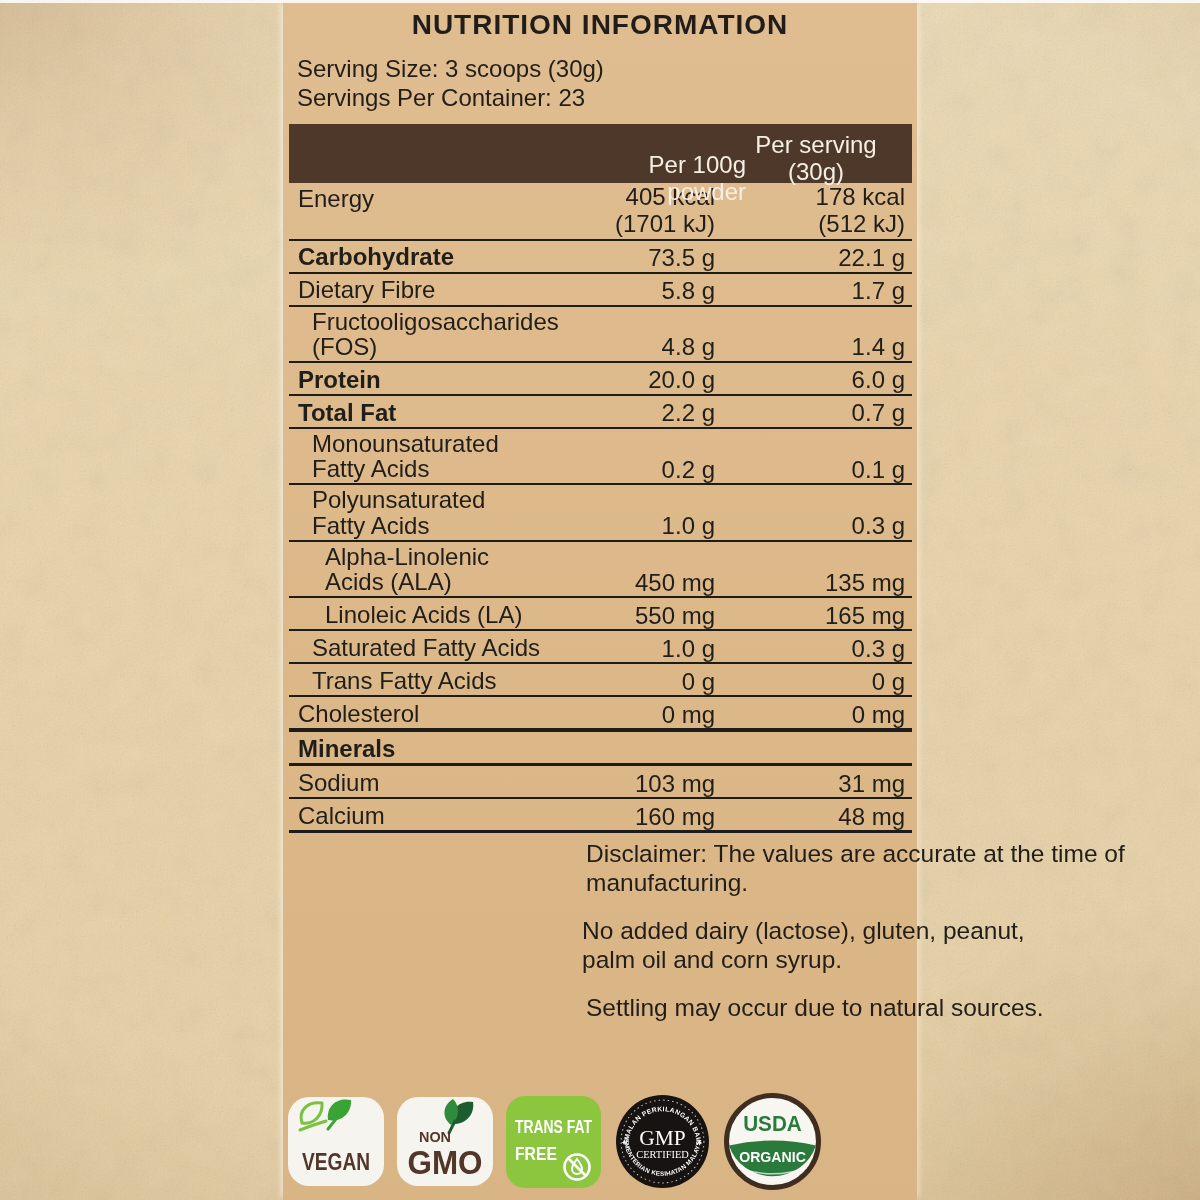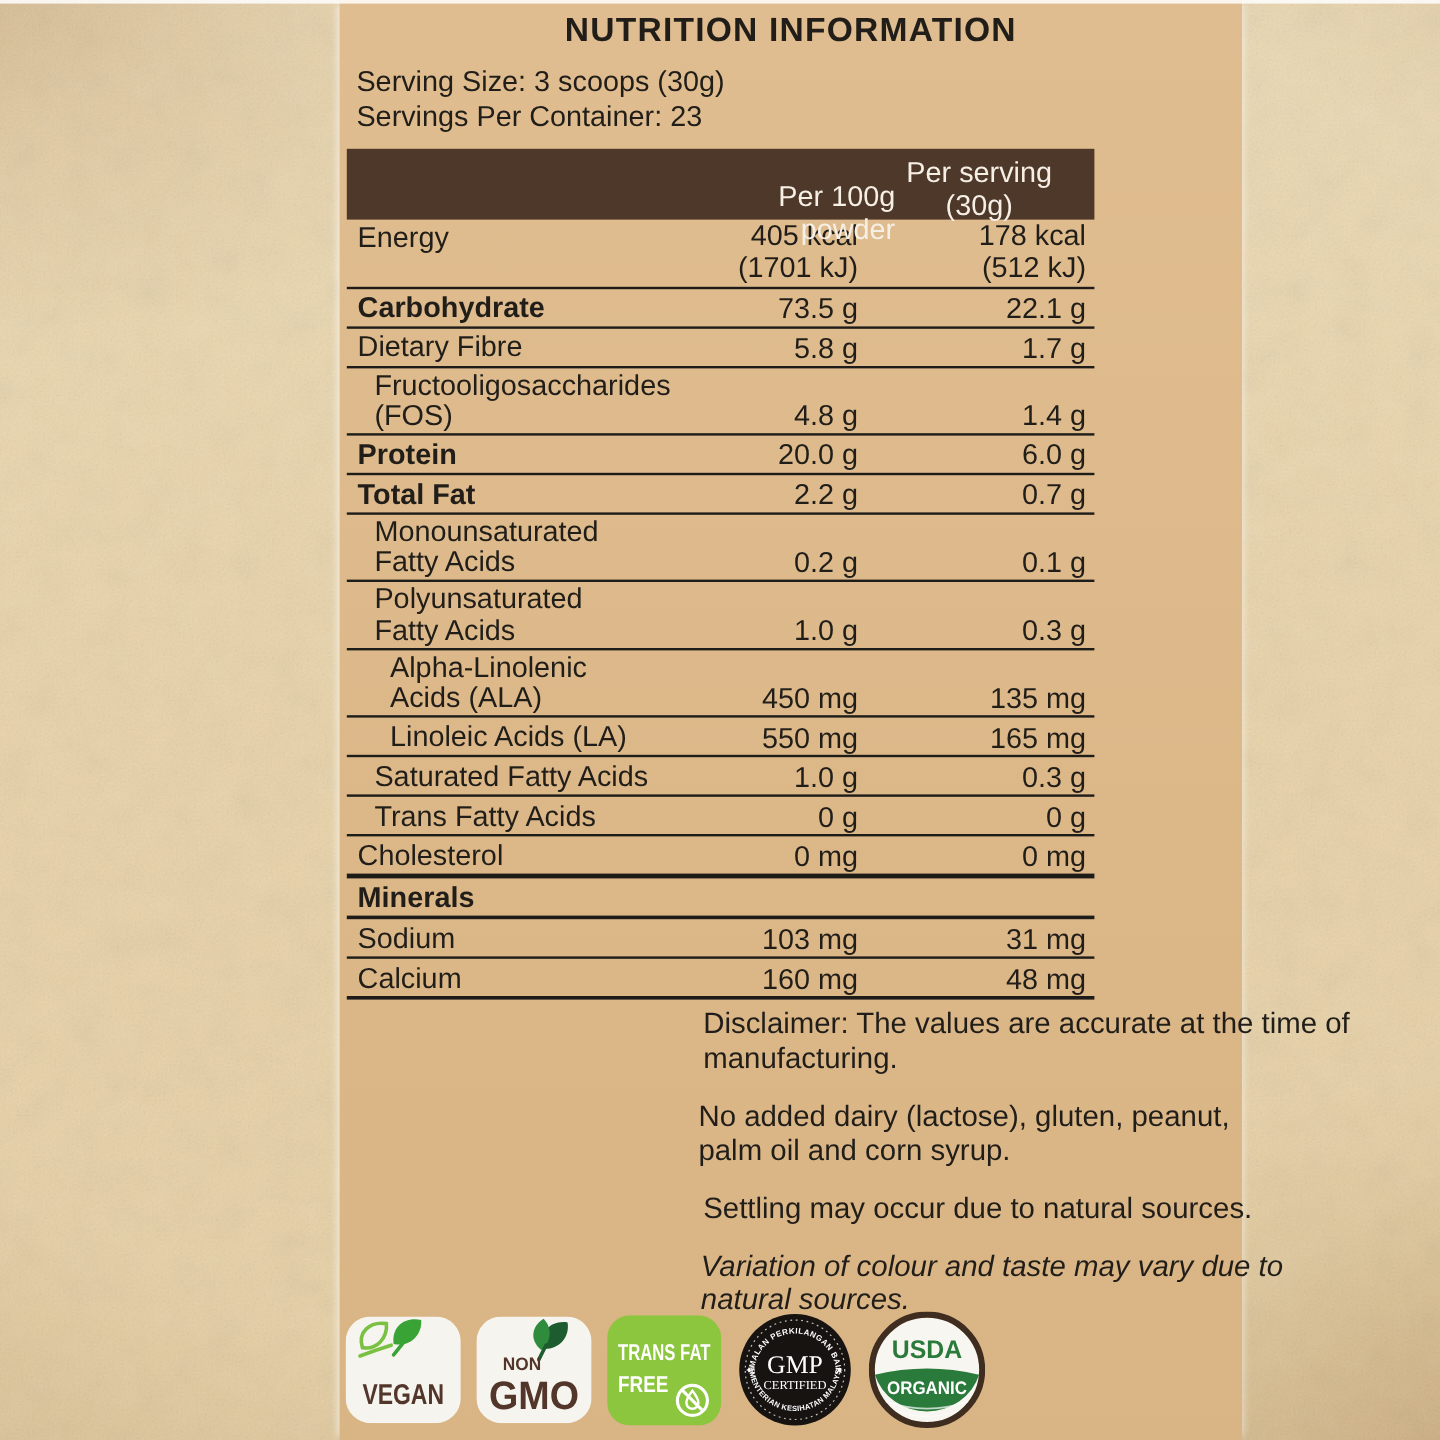--- a/index.html
+++ b/index.html
@@ -8,21 +8,21 @@
     font-family:"Liberation Sans",sans-serif;color:#211e19;
     background:
       radial-gradient(1500px 1100px at 50% 46%, rgba(0,0,0,0) 55%, rgba(124,78,30,.28) 100%),
       radial-gradient(700px 500px at 0% 0%, rgba(146,95,40,.18), rgba(0,0,0,0) 60%),
       radial-gradient(700px 500px at 100% 100%, rgba(146,95,40,.20), rgba(0,0,0,0) 60%),
       linear-gradient(180deg,#ecd9b2 0%,#e9d3a8 50%,#e6cfa2 100%);
   }
   .grain{position:absolute;inset:0;width:1200px;height:1200px;pointer-events:none;}
   .top-edge{position:absolute;left:0;top:0;width:1200px;height:3px;background:rgba(255,255,255,.85);}
   .panel{
-    position:absolute;left:283px;top:0;width:752px;height:1200px;
+    position:absolute;left:283px;top:0;width:634px;height:1200px;
     background:linear-gradient(180deg,#e0bd90 0%,#dcb889 55%,#d9b485 100%);
     box-shadow:-5px 0 6px -3px rgba(255,255,255,.55), 5px 0 6px -3px rgba(255,255,255,.45);
   }
   .title{padding-top:9px;text-align:center;font-size:28px;font-weight:bold;letter-spacing:1px;}
   .serving{margin:14px 10px 11px 14px;font-size:24px;line-height:1.2;}
   .tablewrap{margin:5px 3px 0 6px;width:623px;}
   .thead{position:relative;height:59px;background:#4e382a;color:#f6efe5;font-size:24px;line-height:1.16;}
   .thead .h1{position:absolute;left:287px;top:7px;width:170px;text-align:right;white-space:pre-line;margin-top:20px;}
   .thead .h2{position:absolute;left:432px;top:7px;width:190px;text-align:center;white-space:pre-line;}
   .row{display:flex;align-items:flex-end;border-bottom:2px solid #1e1c19;font-size:24px;min-height:31px;}
@@ -173,21 +173,20 @@
       <div class="label">Calcium</div>
       <div class="v1">160 mg</div>
       <div class="v2">48 mg</div>
     </div>
   </div>
 
   <div class="notes">
     <p class="p1">Disclaimer: The values are accurate at the time of manufacturing.</p>
     <p class="p2">No added dairy (lactose), gluten, peanut, palm oil and corn syrup.</p>
     <p class="p3">Settling may occur due to natural sources.</p>
-    <p class="p4">Variation of colour and taste may vary due to natural sources.</p>
   </div>
 </div>
 
 <div class="badges">
 
   <svg width="96" height="89" viewBox="0 0 96 89" xmlns="http://www.w3.org/2000/svg">
     <rect x="0" y="0" width="96" height="89" rx="21" fill="#f6f4ee"></rect>
     <g>
       <path d="M14,26 C10,13 20,4 34,6 C35,18 26,28 14,26 Z" fill="#f6f4ee" stroke="#7ac143" stroke-width="3"></path>
       <path d="M40,23 C38,8 50,0 63,3 C64,15 54,26 40,23 Z" fill="#3aa335"></path>

